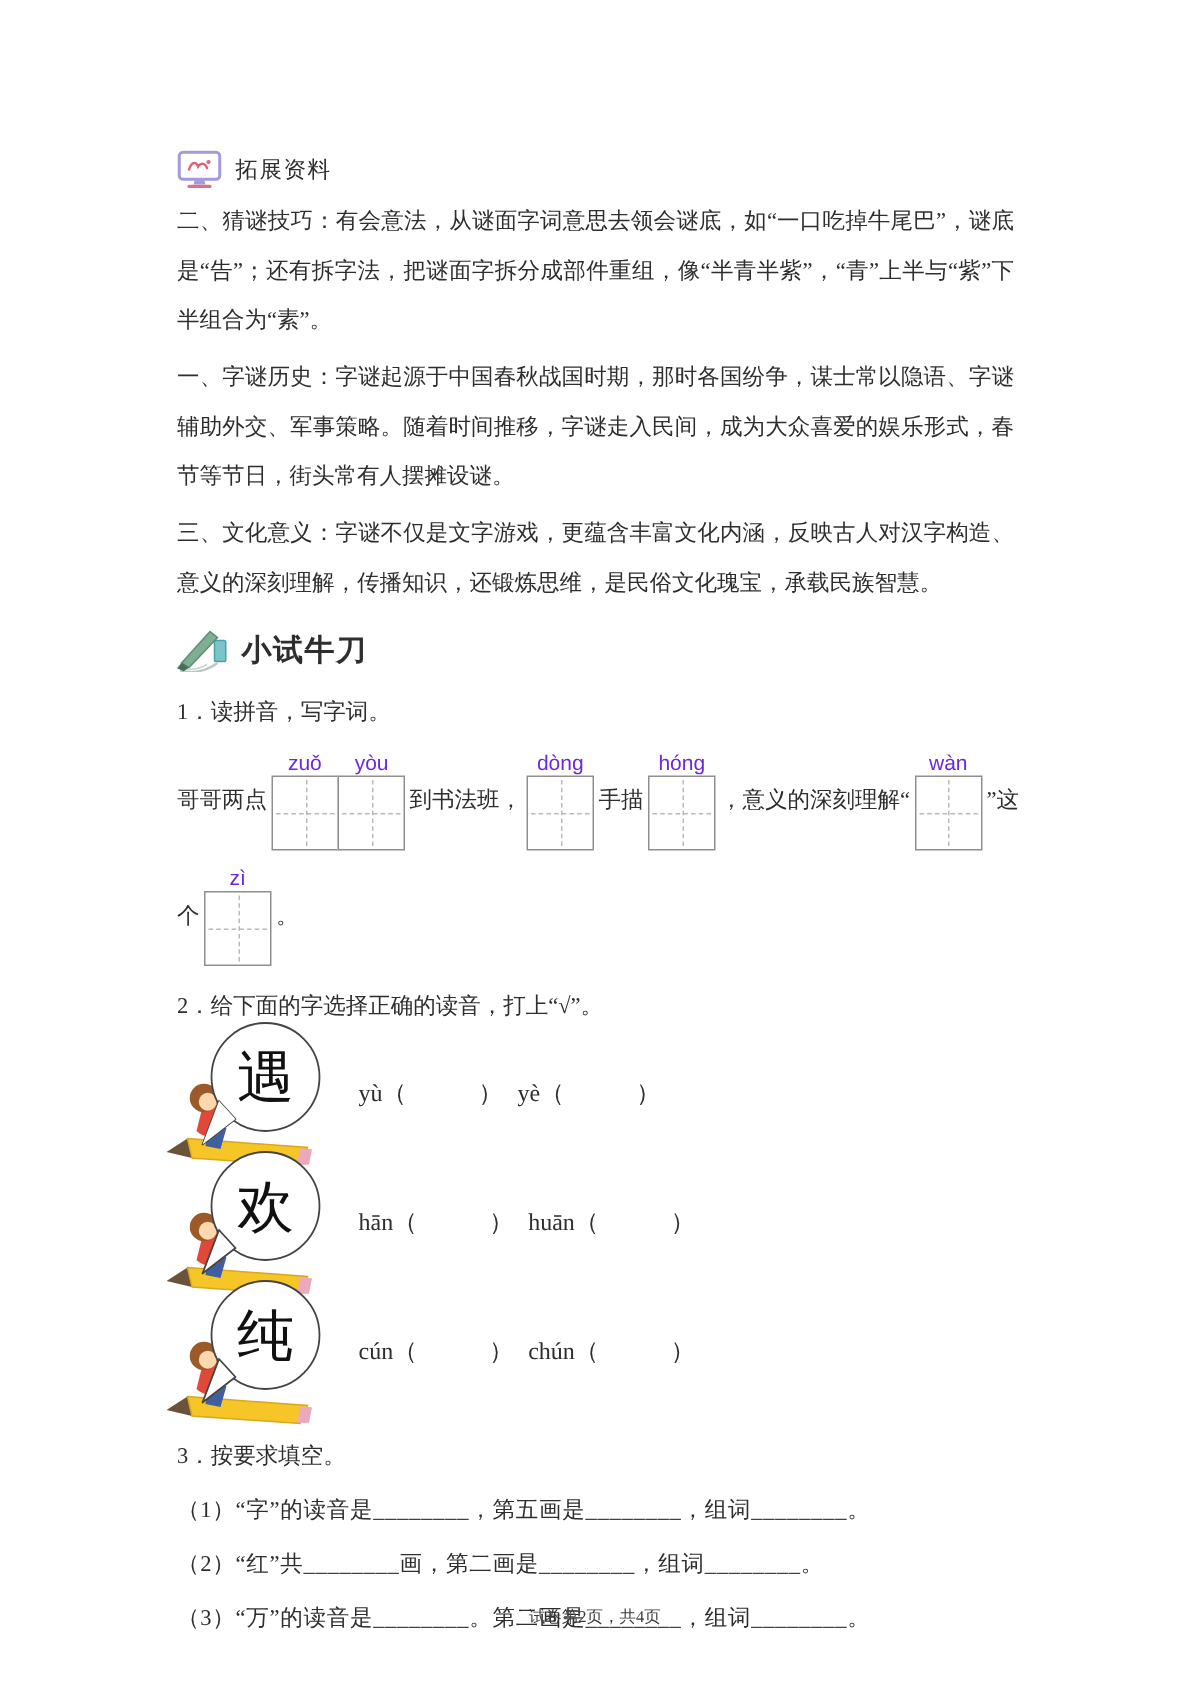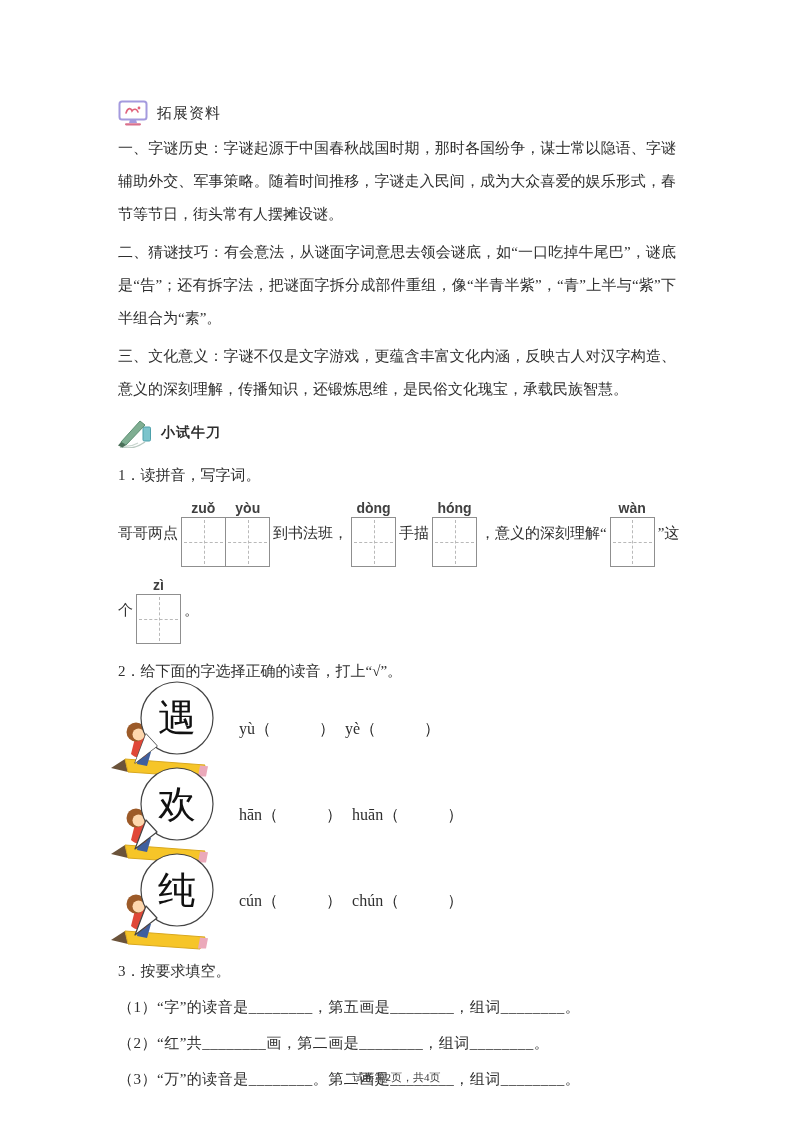--- a/index.html
+++ b/index.html
@@ -9,32 +9,32 @@
     font-family:"Liberation Serif","DejaVu Serif",serif; color:#2e2e2e;
   }
   .page { position:absolute; inset:0; background:#fff; }
   .content { position:absolute; left:118px; top:100px; width:558px; }
 
   
   .sec-head { display:flex; align-items:center; gap:9px; margin-bottom:4px;text-align:right; }
   .sec-head .icon { display:inline-flex; flex:0 0 auto; }
   .sec-title { font-size:15px; letter-spacing:1px; }
   .practice-head { margin-top:12px; margin-bottom:2px; }
-  .practice-title { font-size:14px; font-weight:bold; letter-spacing:1px; }
+  .practice-title { font-size:20px; font-weight:bold; letter-spacing:1px; }
 
   
   .para { font-size:15px; line-height:33px; text-align:justify; margin:5px 0; }
 
   .qlabel { font-size:15px; line-height:30px; margin-top:12px; }
 
   
   .q1line { display:flex; align-items:center; font-size:15px; margin-top:10px; white-space:nowrap; }
   .boxgroup { display:inline-flex; flex-direction:column; align-items:center; margin:0 3px; }
   .pinrow { display:flex; width:100%; }
-  .pin { flex:1; text-align:center; font-family:"Liberation Sans","DejaVu Sans",sans-serif; font-size:14px; line-height:17px; color:#404040;font-weight:bold; }
+  .pin { flex:1; text-align:center; font-family:"Liberation Sans","DejaVu Sans",sans-serif; font-size:14px; line-height:17px; color:#6d28d9; }
   .hzpair { display:inline-flex; }
   .hzpair .hzbox + .hzbox { margin-left:-1px; }
   .hzbox { width:45px; height:50px; border:1px solid #8f8f8f; position:relative; background:#fff; display:inline-block; }
   .hzbox .vl { position:absolute; left:50%; top:2px; bottom:2px; width:0; border-left:1px dashed #b9b9b9; }
   .hzbox .hl { position:absolute; top:50%; left:2px; right:2px; height:0; border-top:1px dashed #b9b9b9; }
 
   
   .q2row { display:flex; align-items:center; height:86px; margin-left:-7px; }
   .q2row svg { display:block; flex:0 0 auto; }
   .opt { font-size:16px; margin-left:10px; white-space:pre; }
@@ -68,22 +68,22 @@
           <rect x="1.5" y="1.5" width="27" height="18" rx="2.5" fill="#ffffff" stroke="#a49ade" stroke-width="2"></rect>
           <path d="M8,13 C10,7 13,8 14,11 C16,8 19,9 20,12" stroke="#e0637c" stroke-width="1.6" fill="none" stroke-linecap="round"></path>
           <circle cx="21" cy="8" r="1.4" fill="#e0637c"></circle>
           <path d="M12,19.5 L18,19.5 L19,23 L11,23 Z" fill="#a49ade"></path>
           <rect x="7" y="23.2" width="16" height="2.2" rx="1.1" fill="#d9708c"></rect>
         </svg>
       </span>
       <span class="sec-title">拓展资料</span>
     </div>
 
+    <p class="para">二、猜谜技巧：有会意法，从谜面字词意思去领会谜底，如“一口吃掉牛尾巴”，谜底是“告”；还有拆字法，把谜面字拆分成部件重组，像“半青半紫”，“青”上半与“紫”下半组合为“素”。</p>
     <p class="para">一、字谜历史：字谜起源于中国春秋战国时期，那时各国纷争，谋士常以隐语、字谜辅助外交、军事策略。随着时间推移，字谜走入民间，成为大众喜爱的娱乐形式，春节等节日，街头常有人摆摊设谜。</p>
-    <p class="para">二、猜谜技巧：有会意法，从谜面字词意思去领会谜底，如“一口吃掉牛尾巴”，谜底是“告”；还有拆字法，把谜面字拆分成部件重组，像“半青半紫”，“青”上半与“紫”下半组合为“素”。</p>
     <p class="para">三、文化意义：字谜不仅是文字游戏，更蕴含丰富文化内涵，反映古人对汉字构造、意义的深刻理解，传播知识，还锻炼思维，是民俗文化瑰宝，承载民族智慧。</p>
 
     <div class="sec-head practice-head">
       <span class="icon">
         <svg width="34" height="30" viewBox="0 0 34 30">
           <rect x="25" y="9" width="7.5" height="14" rx="1.2" fill="#7cc4cc" stroke="#4da0aa" stroke-width="1"></rect>
           <path d="M2,29 Q15,32.5 27,24" stroke="#b9c9c1" stroke-width="1.5" fill="none"></path>
           <path d="M6,28 Q13,29 20,25" stroke="#c9d6cf" stroke-width="1.2" fill="none"></path>
           <polygon points="3,24 22,3 27,7 8,27" fill="#7fae92" stroke="#5c8f72" stroke-width="1"></polygon>
           <polygon points="0,27.5 3,24 8,27 4.5,29.5" fill="#4a6f58"></polygon>

